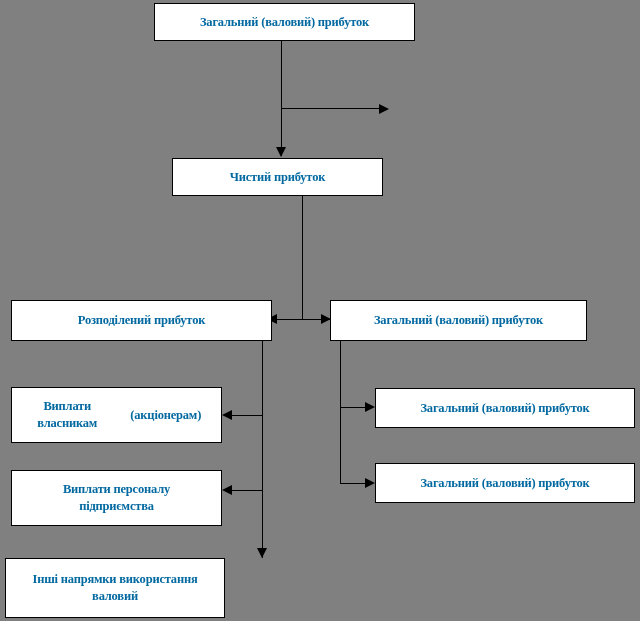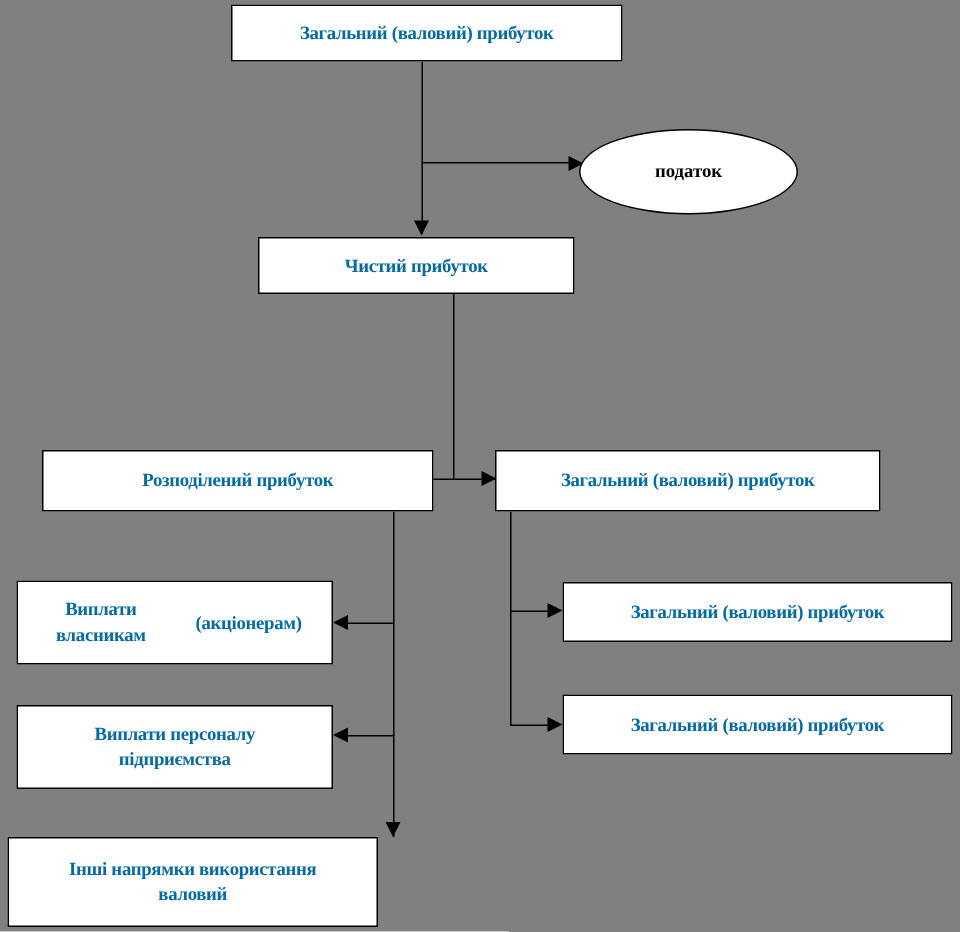--- a/index.html
+++ b/index.html
@@ -110,47 +110,44 @@
   <div class="hline" style="left:340px; top:407px; width:31px;"></div>
   <div class="arrow arrow-right" style="left:365px; top:402px;"></div>
 
   <div class="hline" style="left:340px; top:483px; width:31px;"></div>
   <div class="arrow arrow-right" style="left:365px; top:478px;"></div>
 
   <div class="node" style="left:154px; top:3px; width:261px; height:38px;">
     <span class="lbl">Загальний (валовий) прибуток</span>
   </div>
 
-  <div class="ellipse" style="left:386px; top:86px; width:146px; height:57px;">
-    <span class="lbl">податок</span>
-  </div>
 
   <div class="node" style="left:172px; top:158px; width:211px; height:38px;">
     <span class="lbl">Чистий прибуток</span>
   </div>
 
-  <div class="node" style="left:28px; top:300px; width:261px; height:41px;">
+  <div class="node" style="left:11px; top:300px; width:261px; height:41px;">
     <span class="lbl">Розподілений прибуток</span>
   </div>
 
   <div class="node" style="left:330px; top:300px; width:257px; height:41px;">
     <span class="lbl">Загальний (валовий) прибуток</span>
   </div>
 
   <div class="node" style="left:11px; top:387px; width:211px; height:56px; flex-direction:row;">
     <span class="lbl">Виплати власникам</span>
     <span class="lbl">(акціонерам)</span>
   </div>
 
   <div class="node" style="left:11px; top:470px; width:211px; height:56px; flex-direction:column;">
     <span class="lbl">Виплати персоналу</span>
     <span class="lbl">підприємства</span>
   </div>
 
-  <div class="node" style="left:5px; top:558px; width:247px; height:60px; flex-direction:column;">
+  <div class="node" style="left:5px; top:558px; width:220px; height:60px; flex-direction:column;">
     <span class="lbl">Інші  напрямки використання</span>
     <span class="lbl">валовий</span>
   </div>
 
   <div class="node" style="left:375px; top:388px; width:260px; height:40px;">
     <span class="lbl">Загальний (валовий) прибуток</span>
   </div>
 
   <div class="node" style="left:375px; top:463px; width:260px; height:40px;">
     <span class="lbl">Загальний (валовий) прибуток</span>

